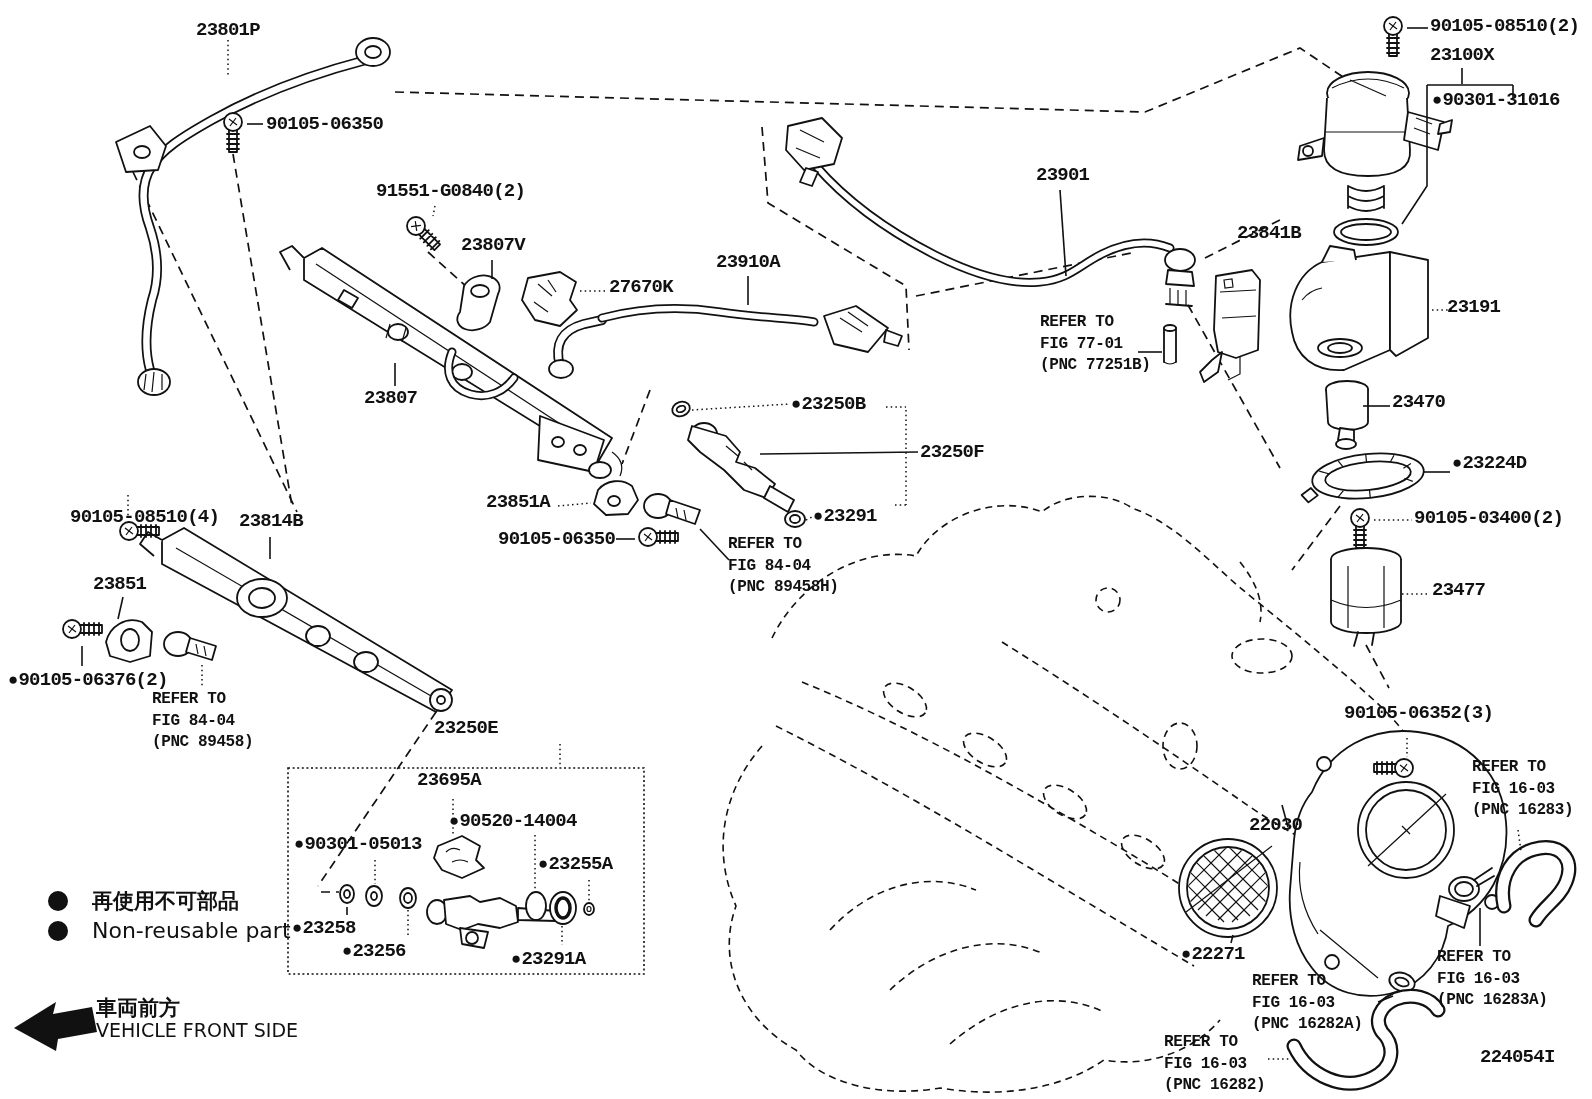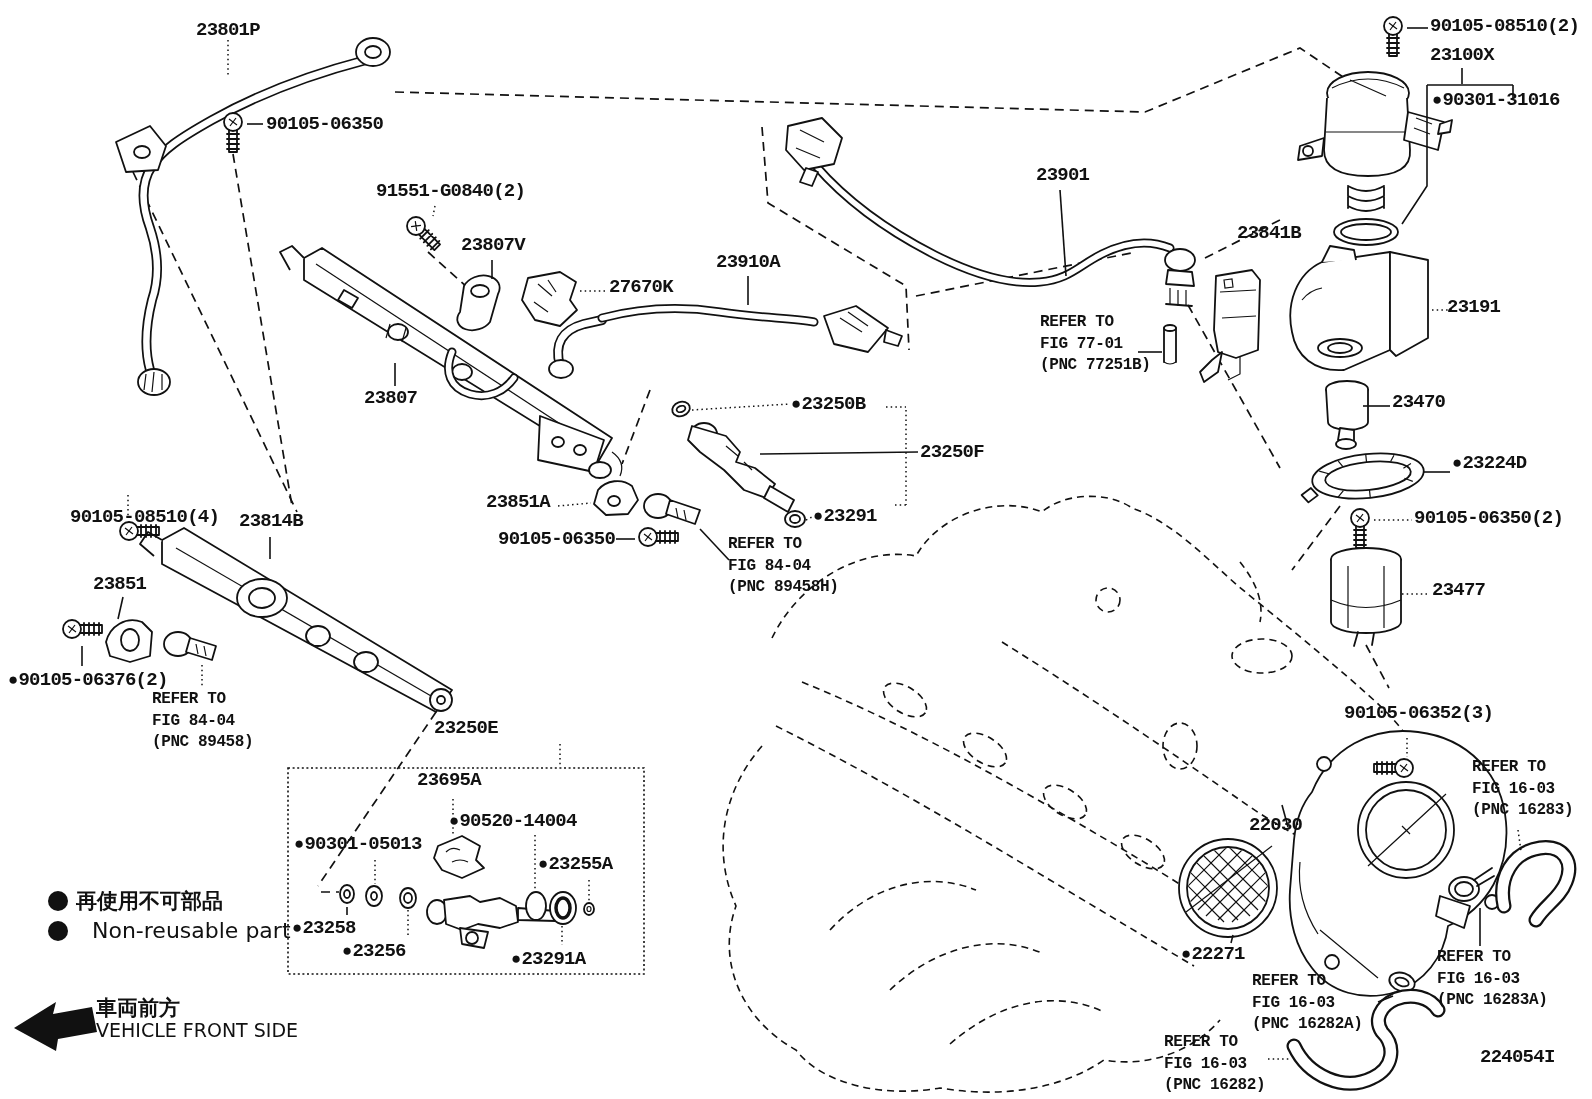--- a/index.html
+++ b/index.html
@@ -3,21 +3,21 @@
 <meta charset="utf-8">
 <style>
   html,body{margin:0;padding:0;background:#fff;}
   #stage{position:relative;width:1592px;height:1099px;background:#fff;overflow:hidden;
          font-family:"Liberation Mono","DejaVu Sans Mono",monospace;color:#111;}
   #art{position:absolute;left:0;top:0;}
   .label{position:absolute;font-weight:bold;font-size:19px;letter-spacing:-0.75px;
          line-height:1.3;white-space:pre-line;color:#111;}
   .label.small{font-size:16px;letter-spacing:-0.4px;line-height:1.35;}
   .dot{font-size:17px;margin-right:1px;}
-  .legend-jp{position:absolute;left:76px;top:887px;font-family:"DejaVu Sans",sans-serif;
+  .legend-jp{position:absolute;left:92px;top:887px;font-family:"DejaVu Sans",sans-serif;
              font-size:21px;font-weight:bold;}
   .legend-en{position:absolute;left:92px;top:918px;font-family:"DejaVu Sans",sans-serif;
              font-size:22px;}
   .front-jp{position:absolute;left:96px;top:994px;font-family:"DejaVu Sans",sans-serif;
             font-size:21px;font-weight:bold;}
   .front-en{position:absolute;left:96px;top:1019px;font-family:"DejaVu Sans",sans-serif;
             font-size:19px;}
   .docnum{position:absolute;left:1480px;top:1046px;font-size:19px;font-weight:bold;letter-spacing:-0.75px;}
   
   .ln{fill:none;stroke:#111;stroke-width:1.8;stroke-linecap:round;stroke-linejoin:round;}
@@ -368,21 +368,21 @@
       <div class="label" style="left: 1430px; top: 14px;">90105-08510(2)</div>
       <div class="label" style="left: 1430px; top: 43px;">23100X</div>
       <div class="label" style="left: 1432px; top: 88px;"><span class="dot">●</span>90301-31016</div>
       <div class="label" style="left: 1205px; top: 221px; margin-left: 32px;">23841B</div>
       <div class="label" style="left: 1447px; top: 295px;">23191</div>
       <div class="label small" style="left: 1040px; top: 312px;">REFER TO
 FIG 77-01
 (PNC 77251B)</div>
       <div class="label" style="left: 1392px; top: 390px;">23470</div>
       <div class="label" style="left: 1452px; top: 451px;"><span class="dot">●</span>23224D</div>
-      <div class="label" style="left: 1414px; top: 506px;">90105-06350(2)</div>
+      <div class="label" style="left: 1414px; top: 506px;">90105-03400(2)</div>
       <div class="label" style="left: 1432px; top: 578px;">23477</div>
       <div class="label" style="left: 364px; top: 386px;">23807</div>
       <div class="label" style="left: 791px; top: 392px;"><span class="dot">●</span>23250B</div>
       <div class="label" style="left: 920px; top: 440px;">23250F</div>
       <div class="label" style="left: 813px; top: 504px;"><span class="dot">●</span>23291</div>
       <div class="label" style="left: 486px; top: 490px;">23851A</div>
       <div class="label" style="left: 498px; top: 527px;">90105-06350</div>
       <div class="label small" style="left: 728px; top: 534px;">REFER TO
 FIG 84-04
 (PNC 89458H)</div>

